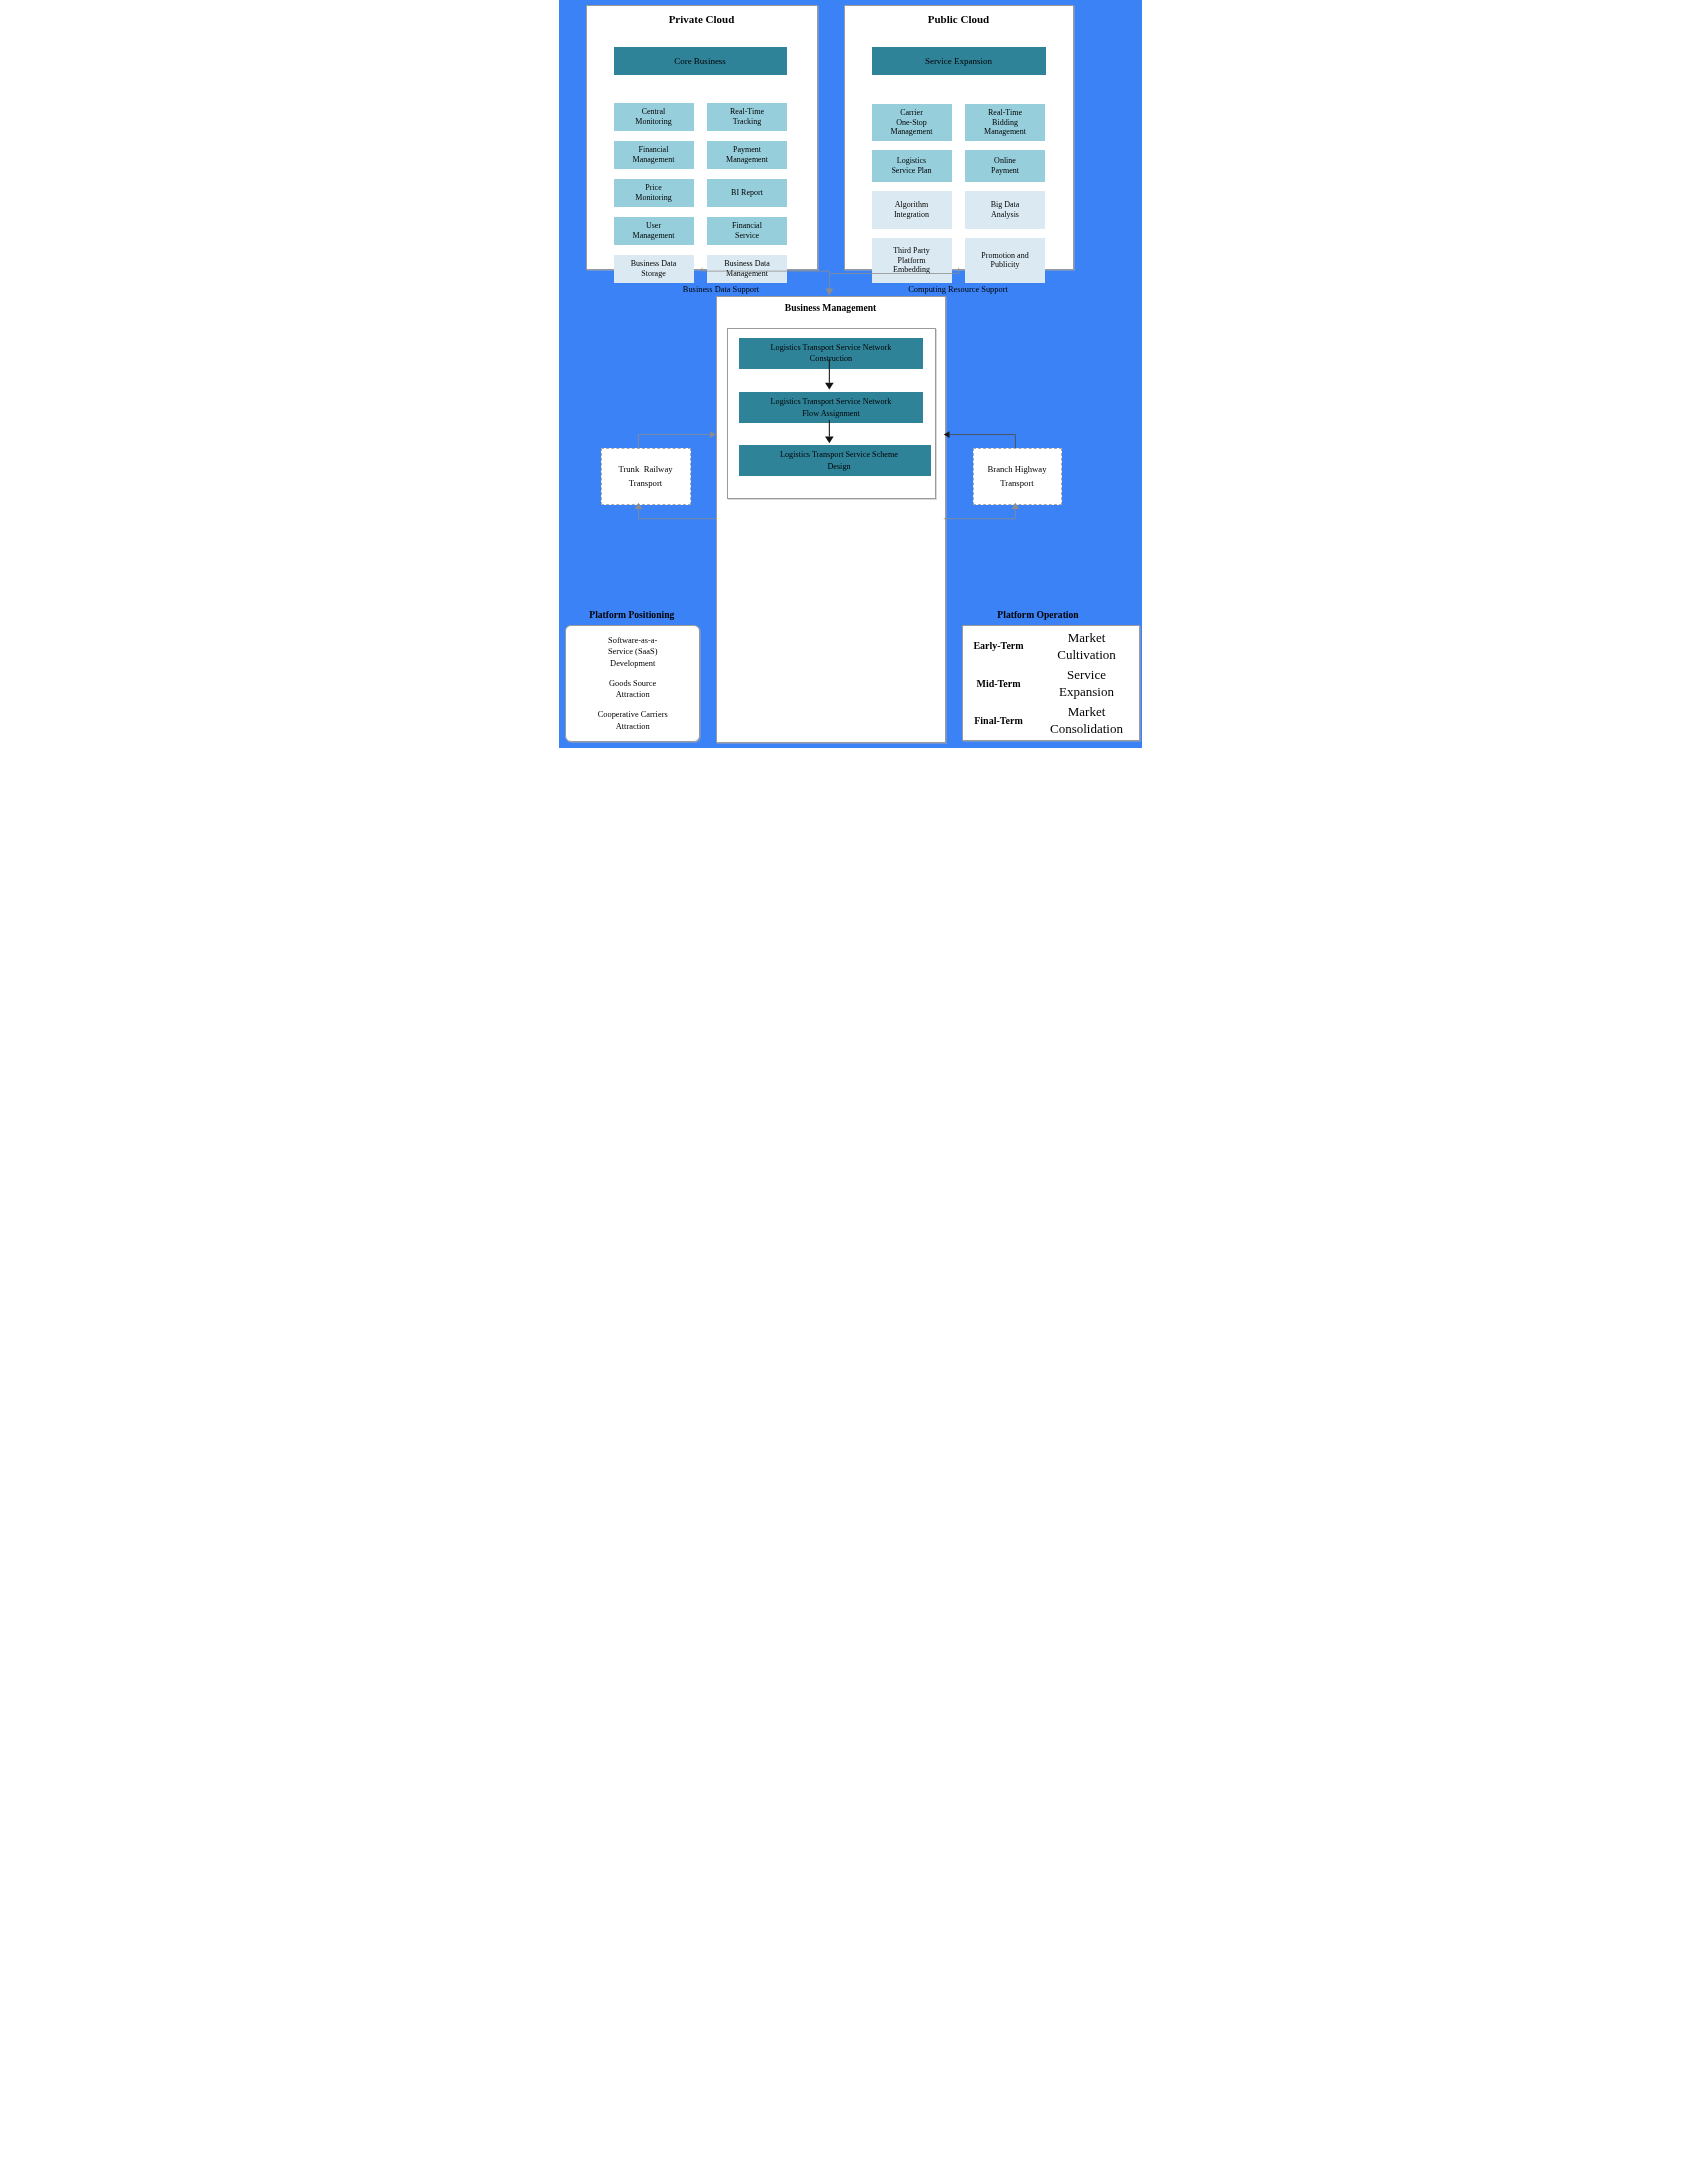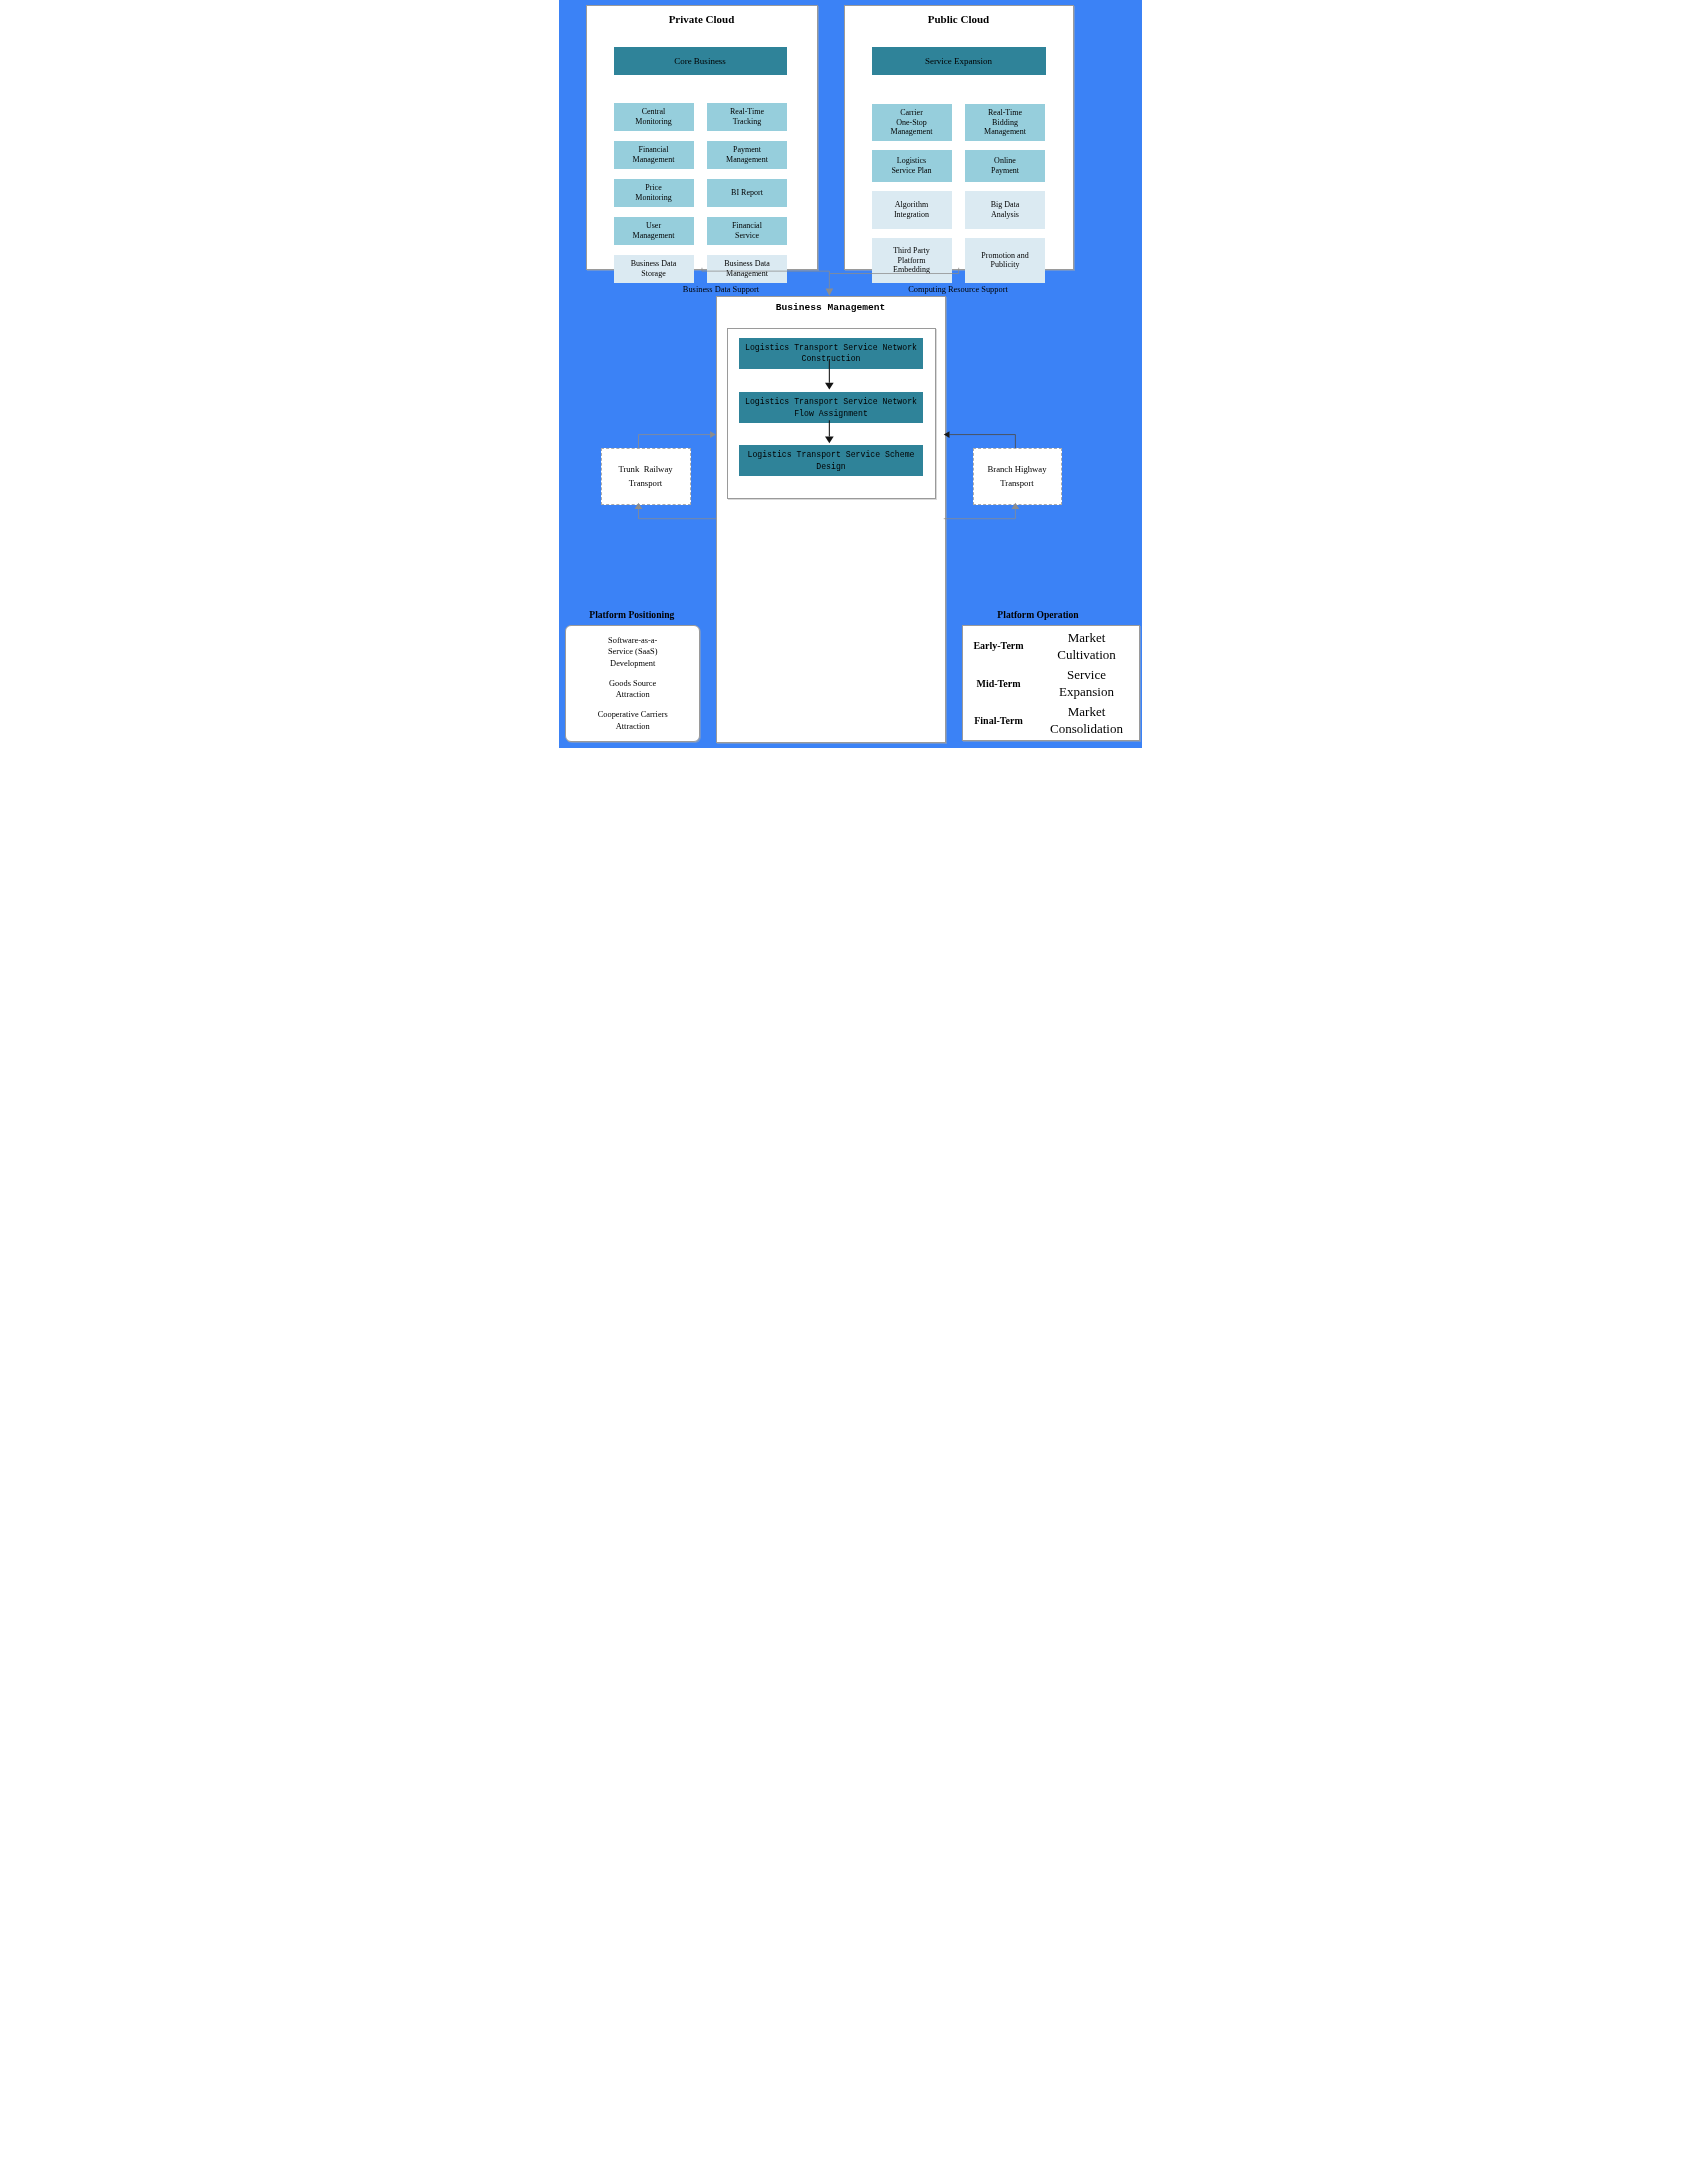--- a/index.html
+++ b/index.html
@@ -125,29 +125,29 @@
 Platform
 Embedding</div>
       <div class="cell pale">Promotion and
 Publicity</div>
     </div>
   </div>
 
   <div class="abs support-label" style="left:95px;top:285px;width:135px;">Business Data Support</div>
   <div class="abs support-label" style="left:332px;top:285px;width:135px;">Computing Resource Support</div>
 
-  <div class="abs outline" style="left:157px;top:296px;width:228px;height:445px;font-family:Liberation Mono, monospace;">
+  <div class="abs outline" style="left:157px;top:296px;width:228px;height:445px;">
     <div class="abs sec-title bm-title">Business Management</div>
 
     <div class="abs inner-frame" style="left:10px;top:31px;width:207px;height:169px;">
       <div class="abs dark-step" style="left:11.5px;top:8.7px;width:184px;height:31px;">Logistics Transport Service Network
 Construction</div>
       <div class="abs dark-step" style="left:11.5px;top:63px;width:184px;height:31px;">Logistics Transport Service Network
 Flow Assignment</div>
-      <div class="abs dark-step" style="left:11.5px;top:116px;width:184px;height:31px;">Logistics Transport Service Scheme
+      <div class="abs dark-step" style="left:11.5px;top:116px;width:184px;height:31px;padding-left:8px;">Logistics Transport Service Scheme
 Design</div>
     </div>
 
   </div>
 
   <div class="abs dashed-node" style="left:35px;top:448px;width:88px;height:55px;margin-left:7px;">Trunk  Railway
 Transport</div>
   <div class="abs dashed-node" style="left:414px;top:448px;width:87px;height:55px;">Branch Highway
 Transport</div>
 

